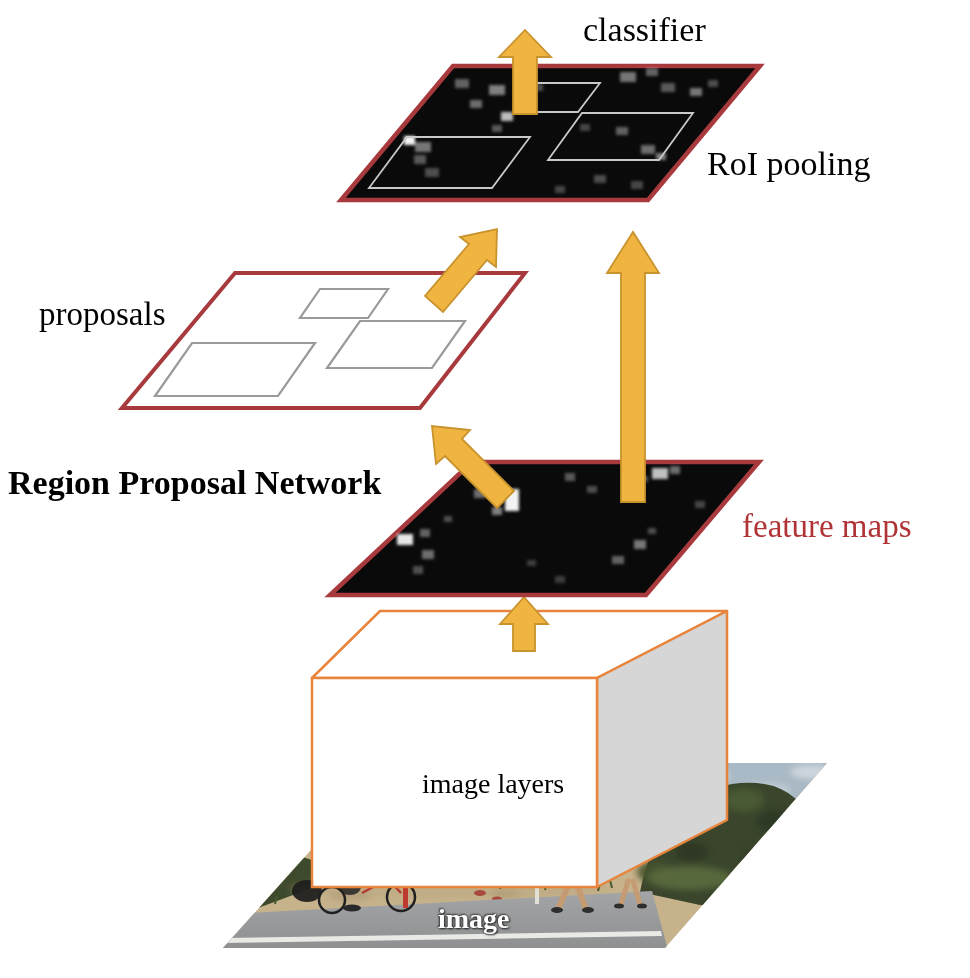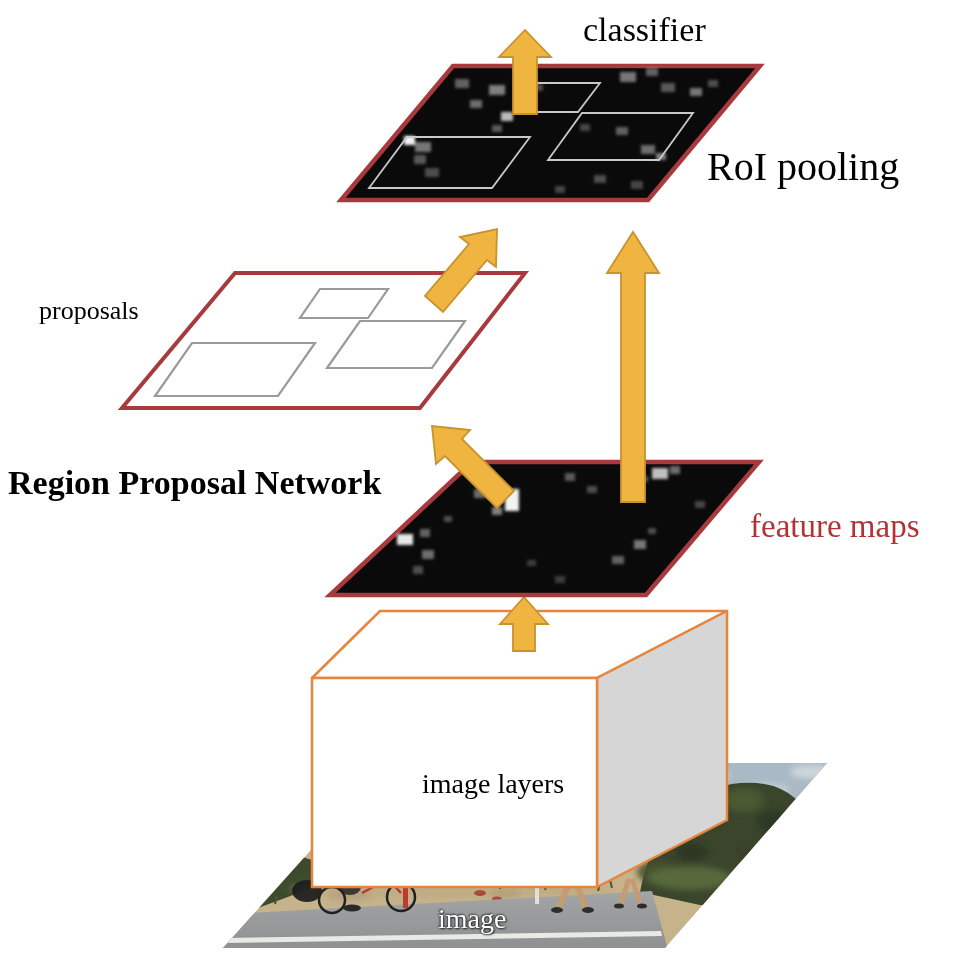--- a/index.html
+++ b/index.html
@@ -13,27 +13,27 @@
   .stage svg{position:absolute;left:0;top:0;}
   .lbl{
     position:absolute;
     white-space:nowrap;
     color:#000;
     line-height:1.12;
     font-family:"Liberation Serif","DejaVu Serif",serif;
     text-align:right;
   }
   .lbl-classifier{left:583px;top:11px;font-size:34px;}
-  .lbl-roi{left:707px;top:145px;font-size:40px;}
-  .lbl-proposals{left:39px;top:296px;font-size:26px;font-family:Liberation Serif, serif;}
+  .lbl-roi{left:707px;top:145px;font-size:34px;}
+  .lbl-proposals{left:39px;top:296px;font-size:33px;font-family:Liberation Serif, serif;}
   .lbl-rpn{left:8px;top:464px;font-size:34px;font-weight:bold;}
-  .lbl-featuremaps{left:742px;top:508px;font-size:33px;color:#B03335;margin-left:8px;}
+  .lbl-featuremaps{left:742px;top:508px;font-size:33px;color:#B03335;}
   .lbl-conv{left:422px;top:768px;font-size:28px;}
   .lbl-image{
-    left:438px;top:903px;font-size:28px;font-weight:normal;color:#fff;
+    left:438px;top:903px;font-size:28px;font-weight:bold;color:#fff;
     text-shadow:0 0 2px #333, 1px 1px 2px #222, -1px -1px 2px #444;
   }
 </style>
 </head>
 <body>
 
 <div class="stage">
 
 <svg width="970" height="978" viewBox="0 0 970 978">
   <defs>

